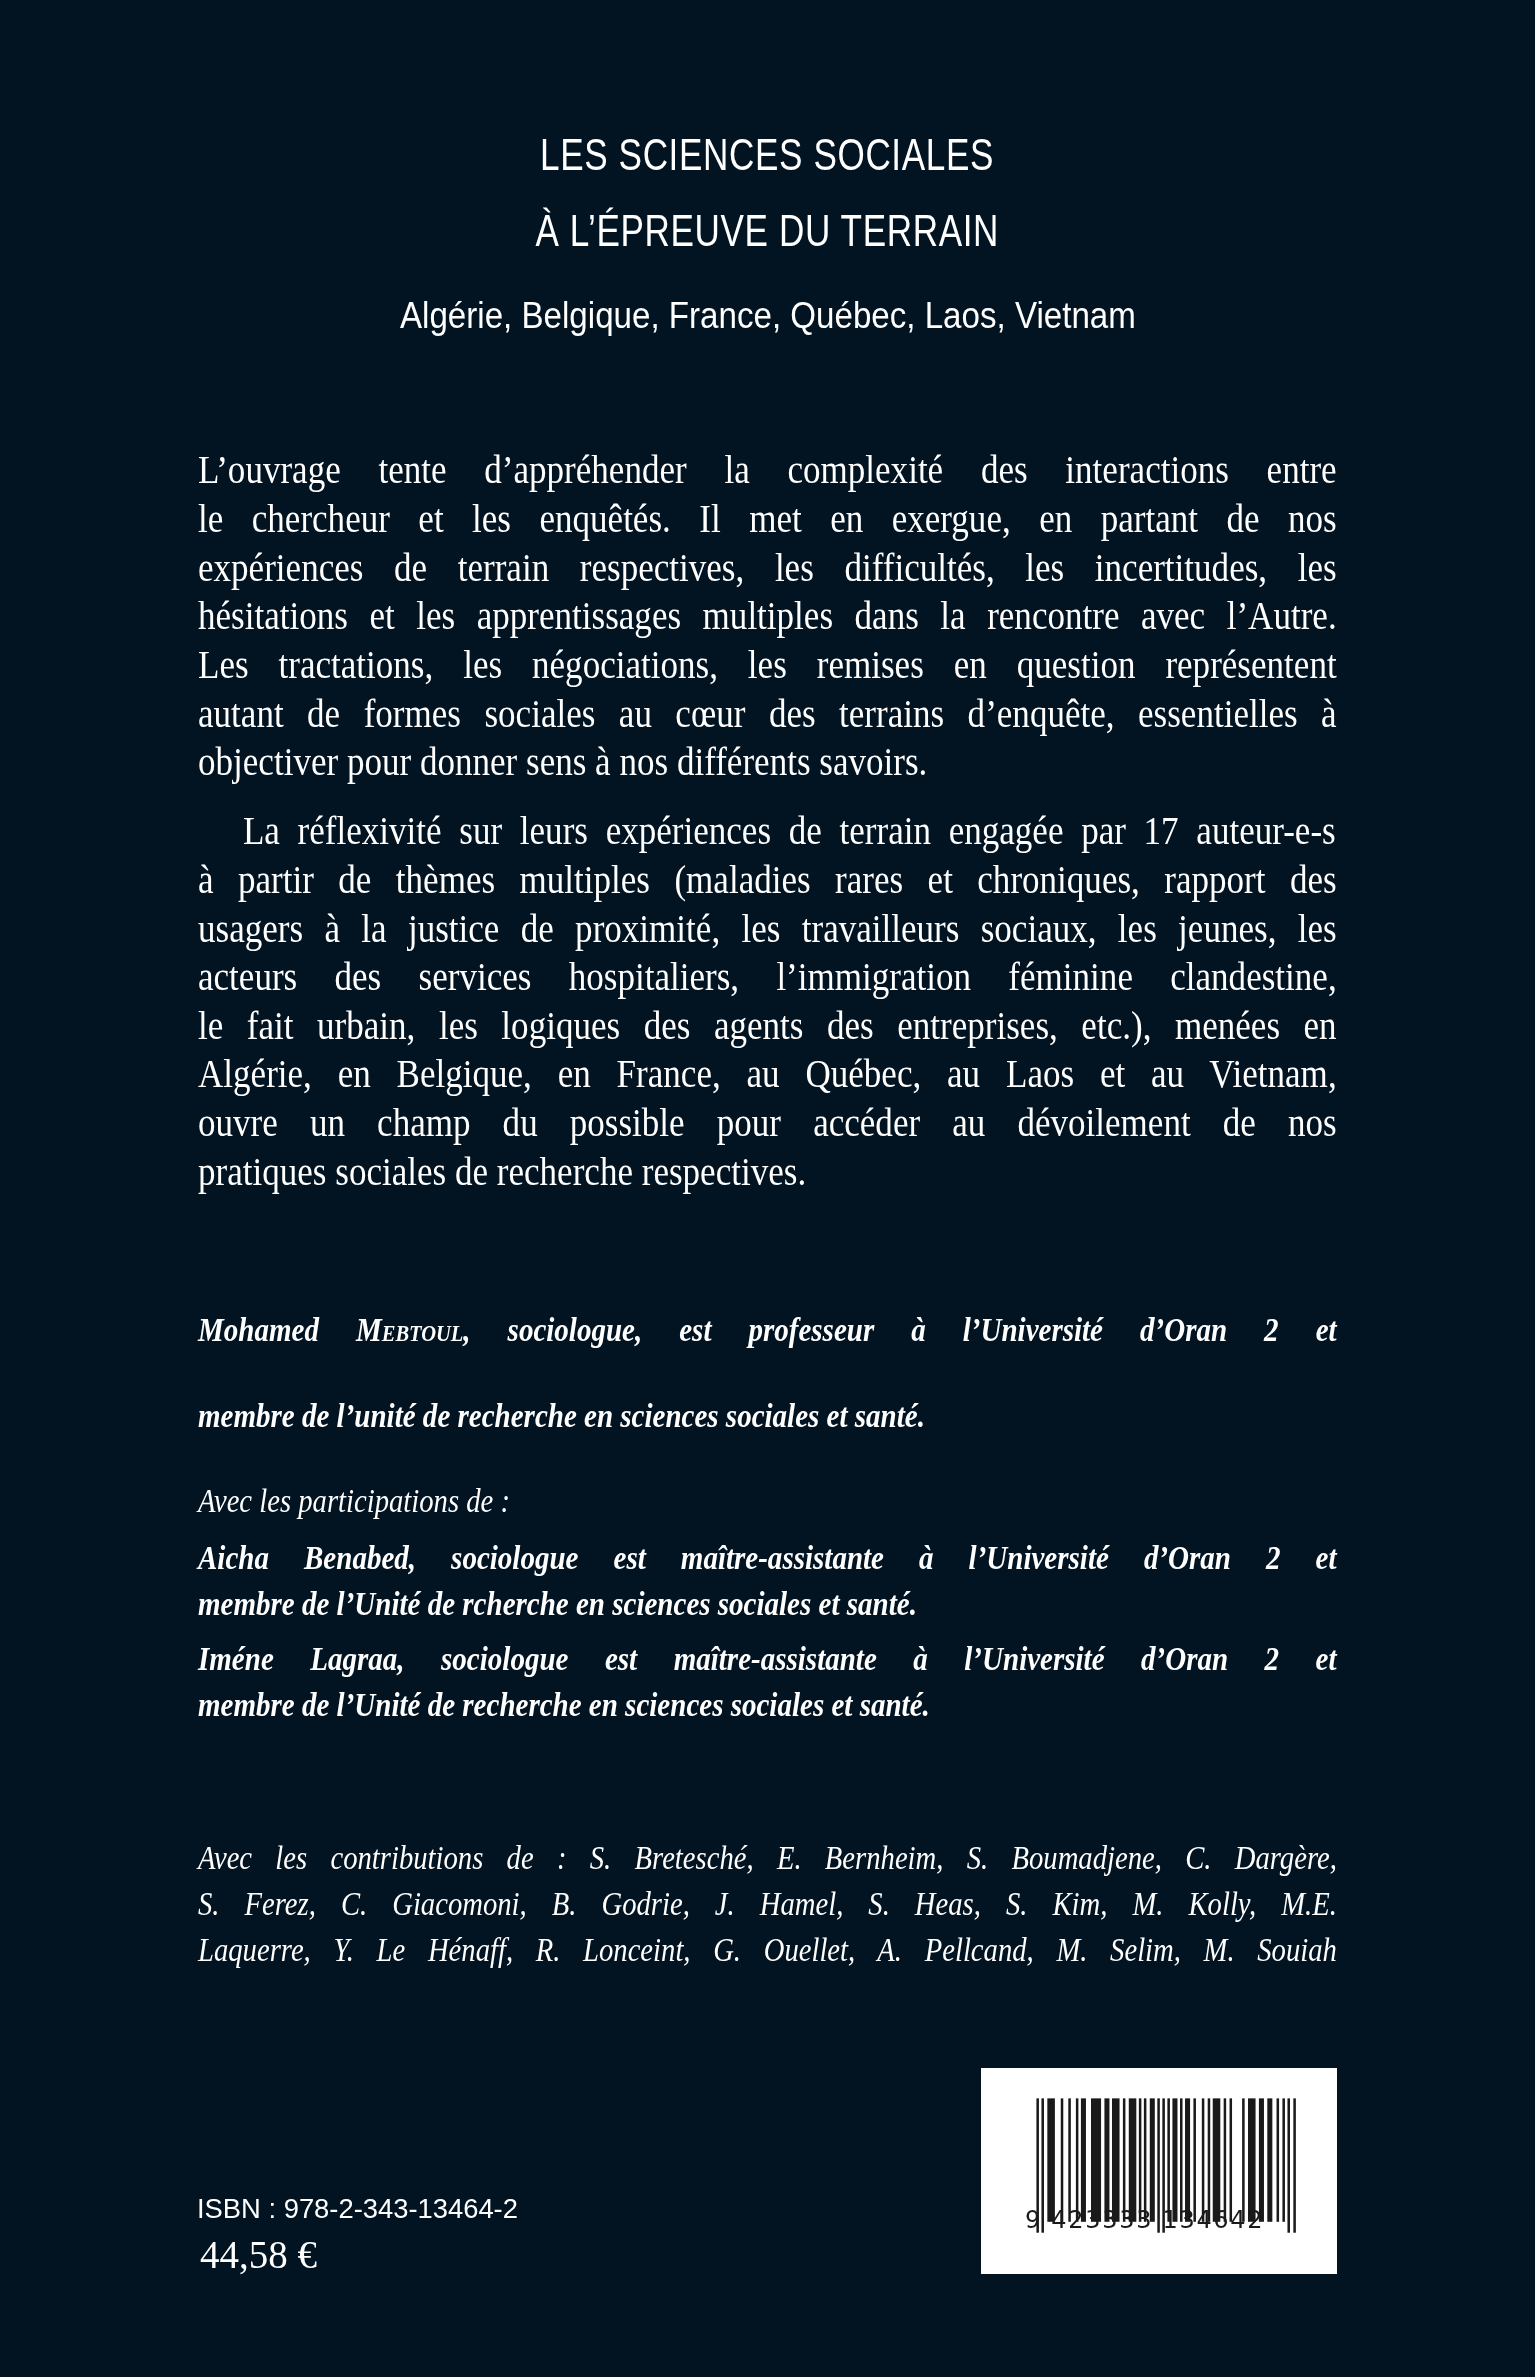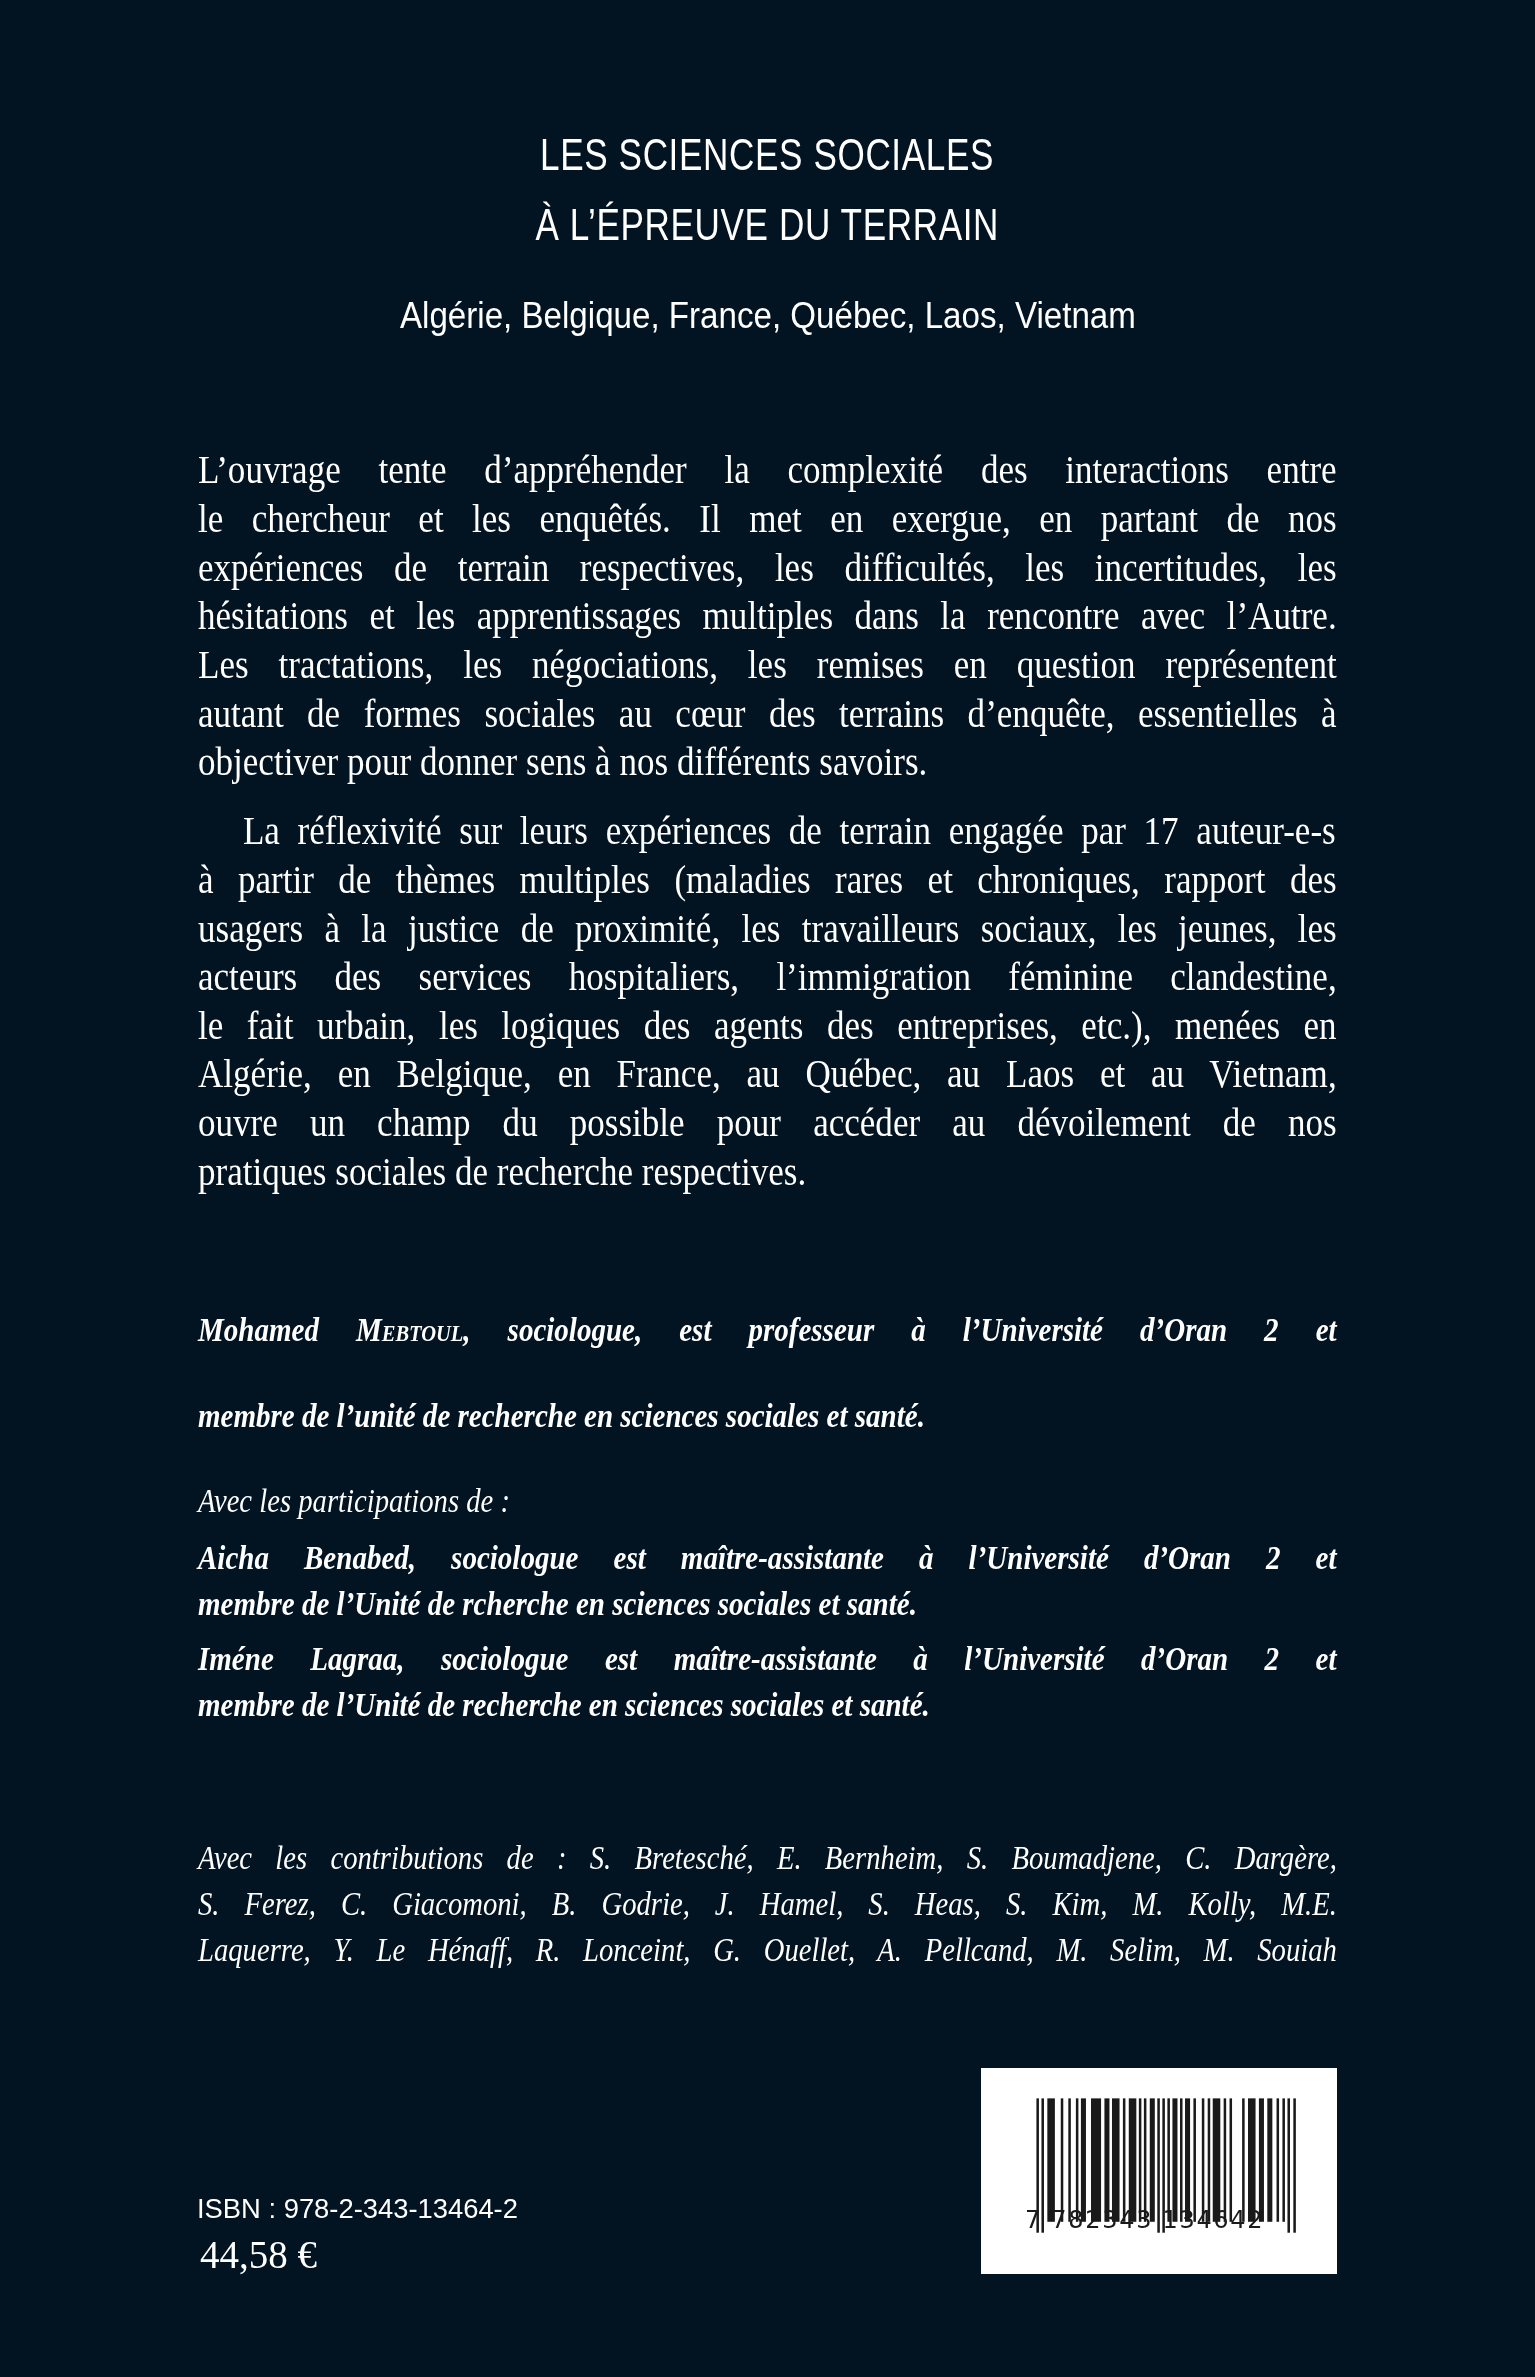--- a/index.html
+++ b/index.html
@@ -93,21 +93,21 @@
     font-size: 39px; line-height: 44px;
     white-space: nowrap;
   }
 </style>
 </head>
 <body>
 
 <div class="title-line" style="top:126px;">
   <span class="title-inner">LES SCIENCES SOCIALES</span>
 </div>
-<div class="title-line" style="top:196px;">
+<div class="title-line" style="top:202px;">
   <span class="title-inner">À L’ÉPREUVE DU TERRAIN</span>
 </div>
 <div class="subtitle" style="top:295px;">
   <span class="subtitle-inner">Algérie, Belgique, France, Québec, Laos, Vietnam</span>
 </div>
 
 <div>
   <div class="line body-line" style="top:445px;">
       <span class="txt">L’ouvrage tente d’appréhender la complexité des interactions entre</span>
     </div>
@@ -241,15 +241,15 @@
       <rect x="318" y="36" width="9" height="147"></rect>
       <rect x="331" y="36" width="6" height="147"></rect>
       <rect x="341" y="36" width="6" height="147"></rect>
       <rect x="352" y="36" width="3" height="147"></rect>
       <rect x="359" y="36" width="3" height="147"></rect>
 
       <rect x="365" y="36" width="3" height="160"></rect>
       <rect x="372" y="36" width="3" height="160"></rect>
     </g>
   </svg>
-  <div class="barcode-digits">7 782343 134642</div>
+  <div class="barcode-digits">9 423333 134642</div>
 </div>
 
 
 </body></html>

